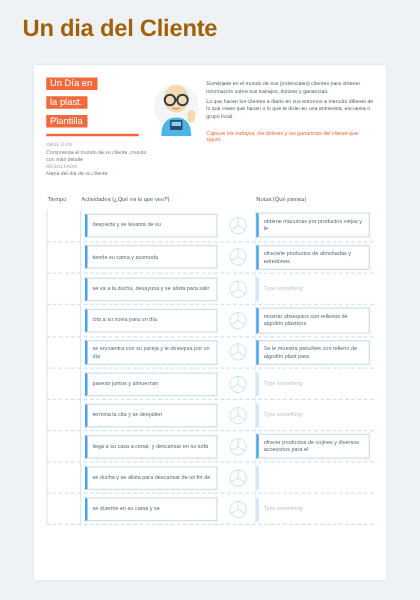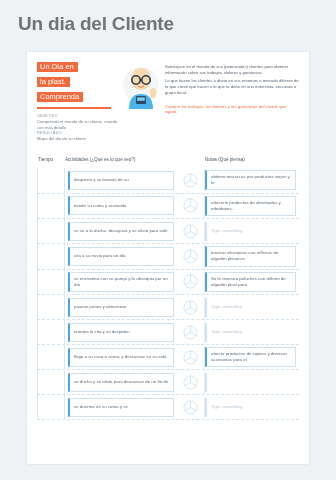--- a/index.html
+++ b/index.html
@@ -6,21 +6,21 @@
   html,body { width:336px; height:480px; }
   body {
     background:#eef2f5;
     font-family:"Liberation Sans", sans-serif;
     color:#2c3e50;
     overflow:hidden;
   }
   .page-title {
     font-size:19px;
     font-weight:bold;
-    color:#737373;
+    color:#a16207;
     letter-spacing:-0.2px;
     padding:13px 0 11px 18px;
   }
   .sheet {
     position:absolute;
     left:27px; top:52px;
     width:282px; height:412px;
     background:#ffffff;
     box-shadow:0 0 2px rgba(0,0,0,0.10);
   }
@@ -125,21 +125,21 @@
 <div class="page-title">Un dia del Cliente</div>
 
 <div class="sheet">
 
   <div class="doc-header">
 
     <div class="brand-col">
       <div class="logo-lines">
         <div class="logo-line">Un Día en</div>
         <div class="logo-line">la plast.</div>
-        <div class="logo-line">Comprenda</div>
+        <div class="logo-line">Plantilla</div>
       </div>
       <div class="logo-rule"></div>
       <div class="meta">
         <div class="meta-label">OBJETIVO</div>
         <div class="meta-text">Comprenda el mundo de su cliente, mundo con más detalle</div>
         <div class="meta-label">RESULTADO</div>
         <div class="meta-text">Mapa del día de su cliente</div>
       </div>
     </div>
 

